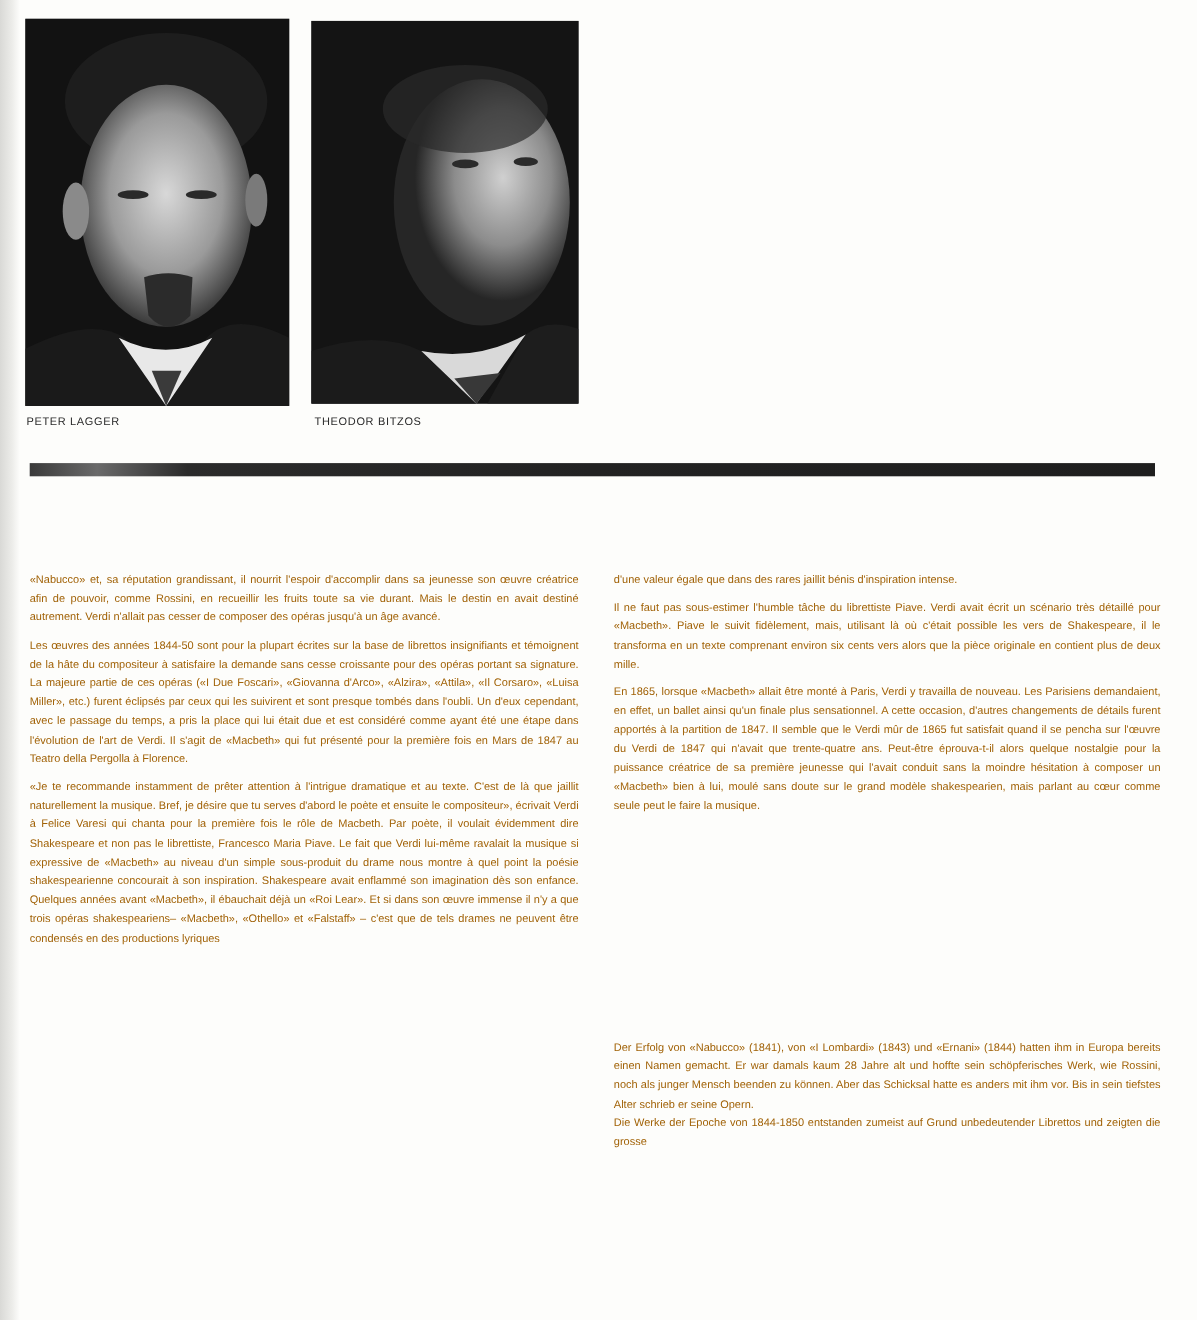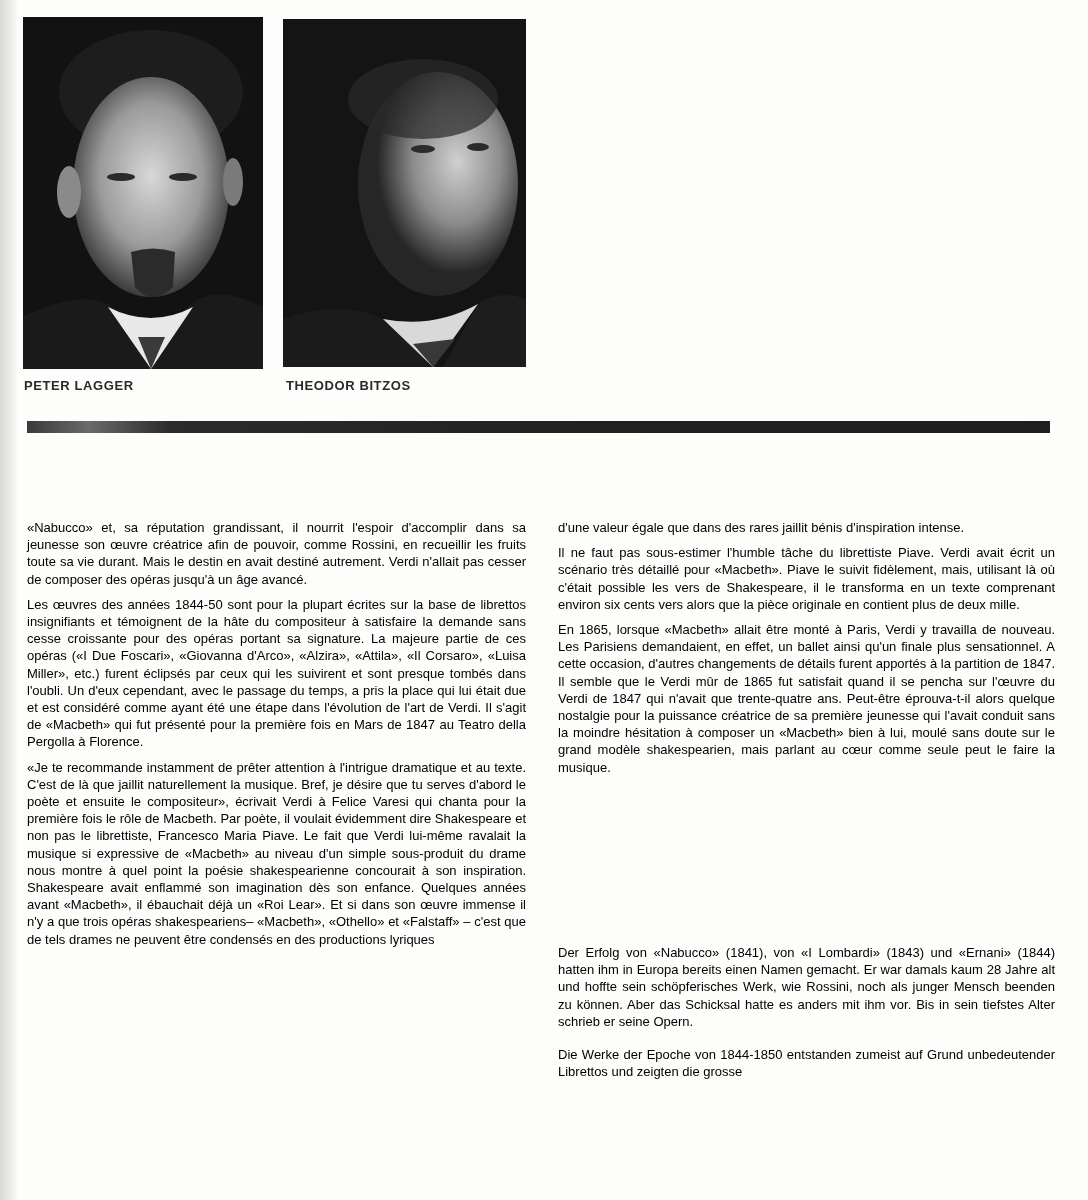--- a/index.html
+++ b/index.html
@@ -30,54 +30,53 @@
       left: 23px; top: 17px; width: 240px; height: 352px;
     }
     .photo-right {
       left: 283px; top: 19px; width: 243px; height: 348px;
       background: #141414;
     }
     .photo svg { display: block; width: 100%; height: 100%; }
     .caption {
       position: absolute;
       top: 378px;
-      font-size: 13px;
+      font-size: 10px;
       letter-spacing: 0.6px;
       color: #2a2a2a;
-      font-weight: bold;
     }
     .caption-left { left: 24px; }
     .caption-right { left: 286px; text-align: right; }
     .rule {
       position: absolute;
       left: 27px; top: 421px;
       width: 1023px; height: 12px;
       background: linear-gradient(to right, #3a3a3a 0%, #6a6a6a 6%, #2b2b2b 14%, #222 50%, #1e1e1e 100%);
     }
     .column {
       position: absolute;
-      font-size: 13px;
+      font-size: 10px;
       line-height: 17.2px;
       text-align: justify;
-      color: #000000;
+      color: #a16207;
     }
     .col-left {
       left: 27px; top: 519px; width: 499px;
     }
     .col-right {
       left: 558px; top: 519px; width: 497px;
     }
     .col-right-de {
       left: 558px; top: 944px; width: 497px;
     }
     .column p {
       margin: 0 0 8px 0;
       hyphens: none;
     }
-    .column p.tight { margin-bottom: 16px; }
+    .column p.tight { margin-bottom: 0; }
   </style>
 </head>
 <body>
 
 <div class="page-edge"></div>
 
 <div class="photo photo-left">
   <svg viewBox="0 0 240 352" preserveAspectRatio="none">
     <defs>
       <radialGradient id="faceL" cx="0.5" cy="0.45" r="0.55">

